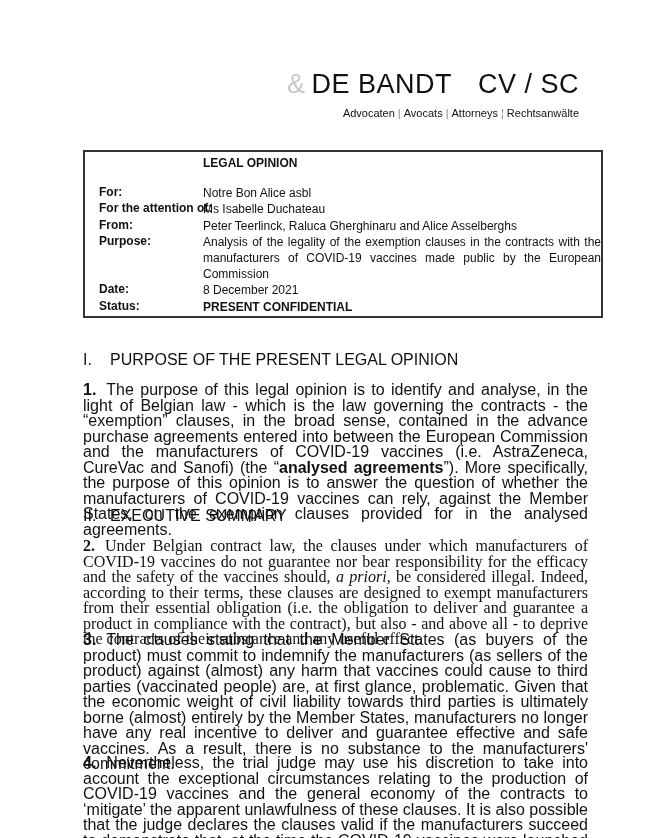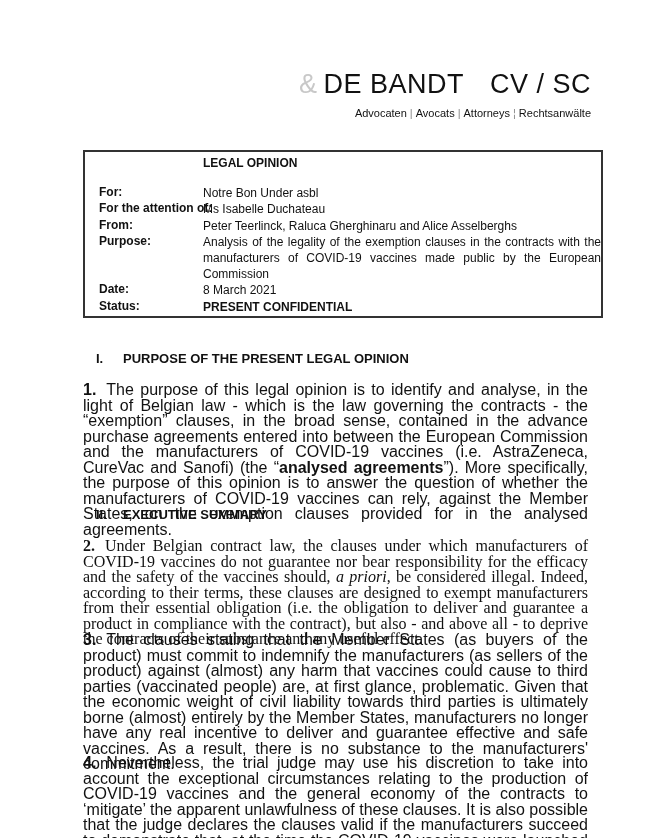--- a/index.html
+++ b/index.html
@@ -1,61 +1,61 @@
 <!DOCTYPE html>
 <html><head>
 <meta charset="utf-8">
 <style>
   html, body { margin:0; padding:0; background:#ffffff; }
   body { width:663px; height:838px; overflow:hidden; position:relative; font-family:"Liberation Sans", sans-serif; color:#111; }
-  .logo { position:absolute; top:70px; right:72px; text-align:right; }
+  .logo { position:absolute; top:70px; right:84px; text-align:right; }
   .logo-main { font-size:27px; letter-spacing:0.5px; line-height:28px; white-space:nowrap; }
   .logo-amp { color:#c8c8c8; margin-right:6px; }
   .logo-cv { margin-left:26px; }
   .logo-sub { font-size:11px; margin-top:9px; white-space:nowrap; }
   .logo-sub .sep { color:#888; margin:0 3px; }
   .hdr-box { position:absolute; left:83px; top:150px; width:520px; height:168px; border:2px solid #333; box-sizing:border-box; font-size:12px;padding-left:35px; }
   .hdr-title { position:absolute; left:118px; top:4px; font-weight:bold; }
   .hdr-row { position:absolute; left:1px; right:0; }
   .hdr-label { position:absolute; left:13px; font-weight:bold; }
   .hdr-value { position:absolute; left:117px; right:0; line-height:16px; text-align:justify; }
-  .section { position:absolute; left:96px; font-weight:bold; font-size:13px; }
+  .section { position:absolute; left:83px; font-weight:normal; font-size:16px; }
   .section .num { display:inline-block; width:27px; }
   .para { position:absolute; left:83px; width:505px; font-size:16px; line-height:15.5px; text-align:justify; }
   .para .pnum { font-weight:bold; margin-right:10px; }
 </style>
 </head>
 <body>
 
 <div class="logo">
   <div class="logo-main"><span class="logo-amp">&amp;</span><span>DE BANDT</span><span class="logo-cv">CV / SC</span></div>
   <div class="logo-sub"><span>Advocaten</span><span class="sep">|</span><span>Avocats</span><span class="sep">|</span><span>Attorneys</span><span class="sep">¦</span><span>Rechtsanwälte</span></div>
 </div>
 
 <div class="hdr-box">
   <div class="hdr-title">LEGAL OPINION</div>
   <div class="hdr-row" style="top:33px;">
     <span class="hdr-label">For:</span>
-    <span class="hdr-value">Notre Bon Under asbl</span>
+    <span class="hdr-value">Notre Bon Alice asbl</span>
   </div>
   <div class="hdr-row" style="top:49px;">
     <span class="hdr-label">For the attention of:</span>
     <span class="hdr-value">Ms Isabelle Duchateau</span>
   </div>
   <div class="hdr-row" style="top:66px;">
     <span class="hdr-label">From:</span>
     <span class="hdr-value">Peter Teerlinck, Raluca Gherghinaru and Alice Asselberghs</span>
   </div>
   <div class="hdr-row" style="top:82px;">
     <span class="hdr-label">Purpose:</span>
     <span class="hdr-value">Analysis of the legality of the exemption clauses in the contracts with the manufacturers of COVID-19 vaccines made public by the European Commission</span>
   </div>
   <div class="hdr-row" style="top:130px;">
     <span class="hdr-label">Date:</span>
-    <span class="hdr-value">8 March 2021</span>
+    <span class="hdr-value">8 December 2021</span>
   </div>
   <div class="hdr-row" style="top:147px;">
     <span class="hdr-label">Status:</span>
     <span class="hdr-value" style="font-weight:bold;">PRESENT CONFIDENTIAL</span>
   </div>
 </div>
 
 <div class="section" style="top:351px;">
   <span class="num">I.</span><span>PURPOSE OF THE PRESENT LEGAL OPINION</span>
 </div>

